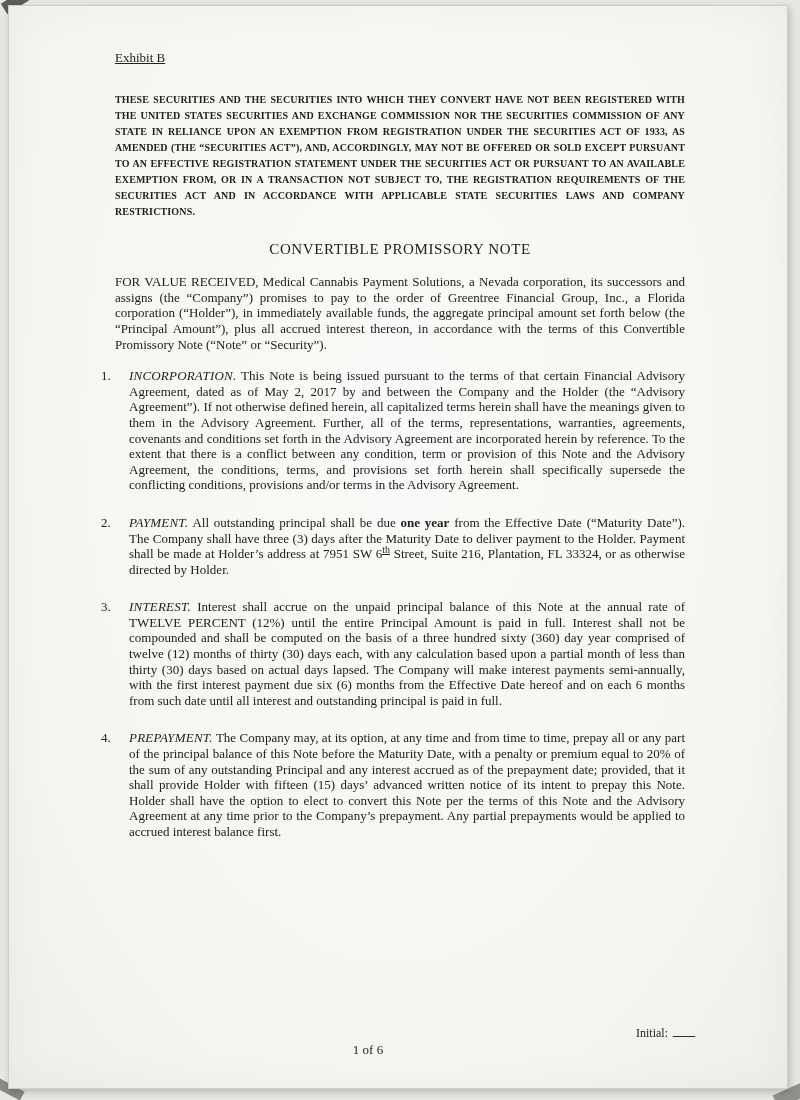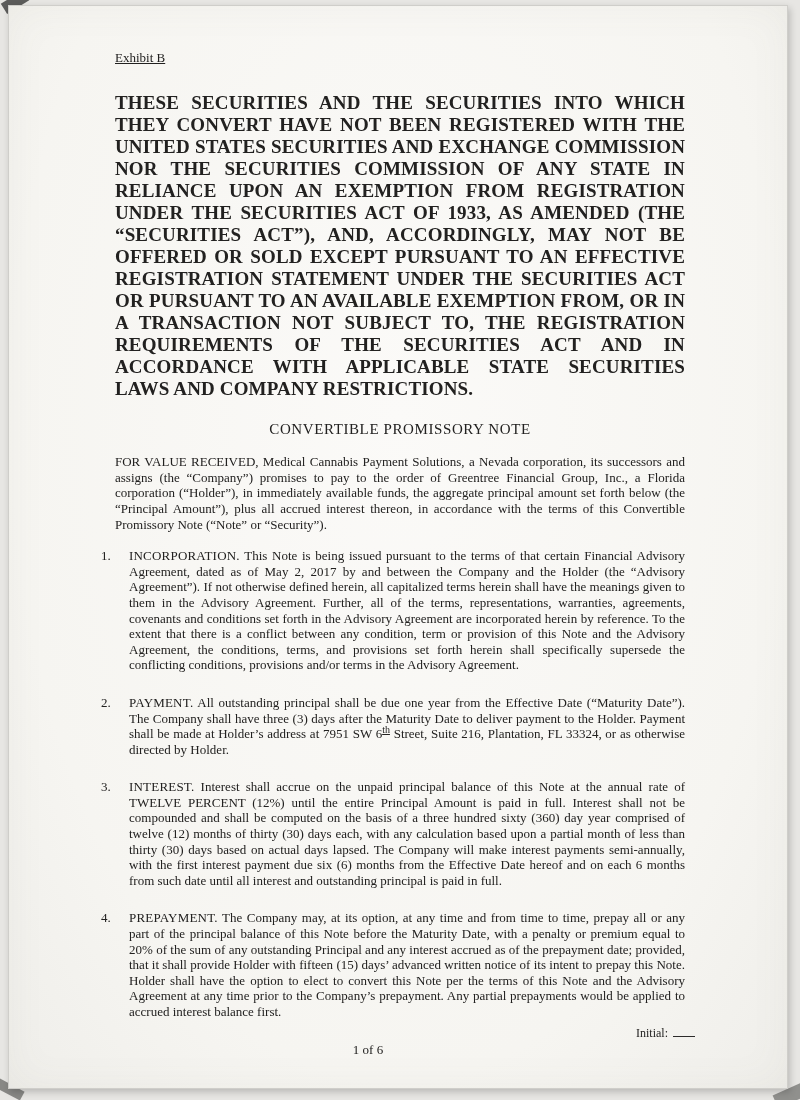--- a/index.html
+++ b/index.html
@@ -22,34 +22,34 @@
     border: 1px solid #cfceca;
     box-shadow: 2px 3px 7px rgba(0,0,0,0.20), inset 0 0 40px rgba(120,115,105,0.06);
   }
   .content {
     position: absolute; left: 0; top: 0; right: 0;
     padding: 44px 102px 0 106px;
     color: #222120;
     font-size: 13px;
     line-height: 15.6px;
   }
-  .b { font-weight: normal; }
+  .b { font-weight: bold; }
   .i { }
   sup { font-size: 10px; line-height: 0; text-decoration: underline; }
 
   .exhibit {
     text-decoration: underline;
     font-size: 13px;
   }
   .disclaimer {
     margin: 26px 0 0 0;
     font-weight: bold;
     text-align: justify;
-    font-size: 19px;
-    line-height: 22px;
+    font-size: 10px;
+    line-height: 16px;
     letter-spacing: 0.15px;
   }
   .title {
     margin: 22px 0 0 0;
     text-align: center;
     font-size: 15px;
     font-weight: normal;
     letter-spacing: 0.6px;
   }
   .intro {
@@ -63,21 +63,21 @@
 
   .sections { margin-top: 16px; margin-left: -16px; }
   .section {
     position: relative;
     padding-left: 30px;
     margin-top: 22px;
     text-align: justify;
   }
   .section:first-child { margin-top: 0; }
   .section-num { position: absolute; left: 2px; top: 0; }
-  .section-heading { letter-spacing: 0.2px; }
+  .section-heading { font-style: italic; letter-spacing: 0.2px; }
 
   .footer-initial {
     position: absolute; right: 92px; top: 1018px;
     font-size: 12px; color: #222120;
   }
   .initial-blank {
     display: inline-block; width: 22px; height: 12px;
     border-bottom: 1.2px solid #2c2b2a; margin-left: 5px;
   }
   .footer-page {

